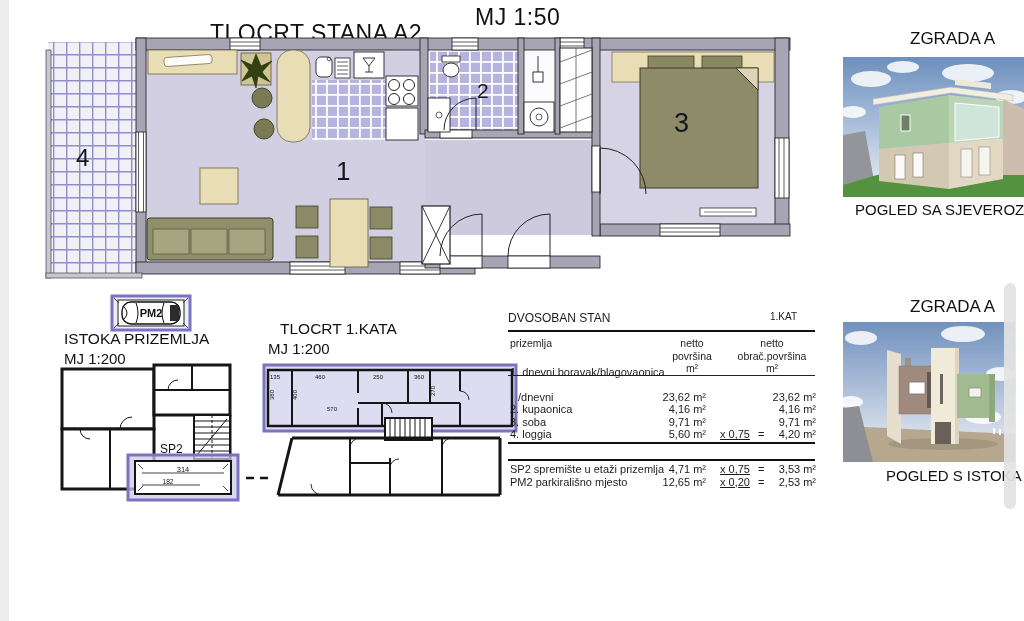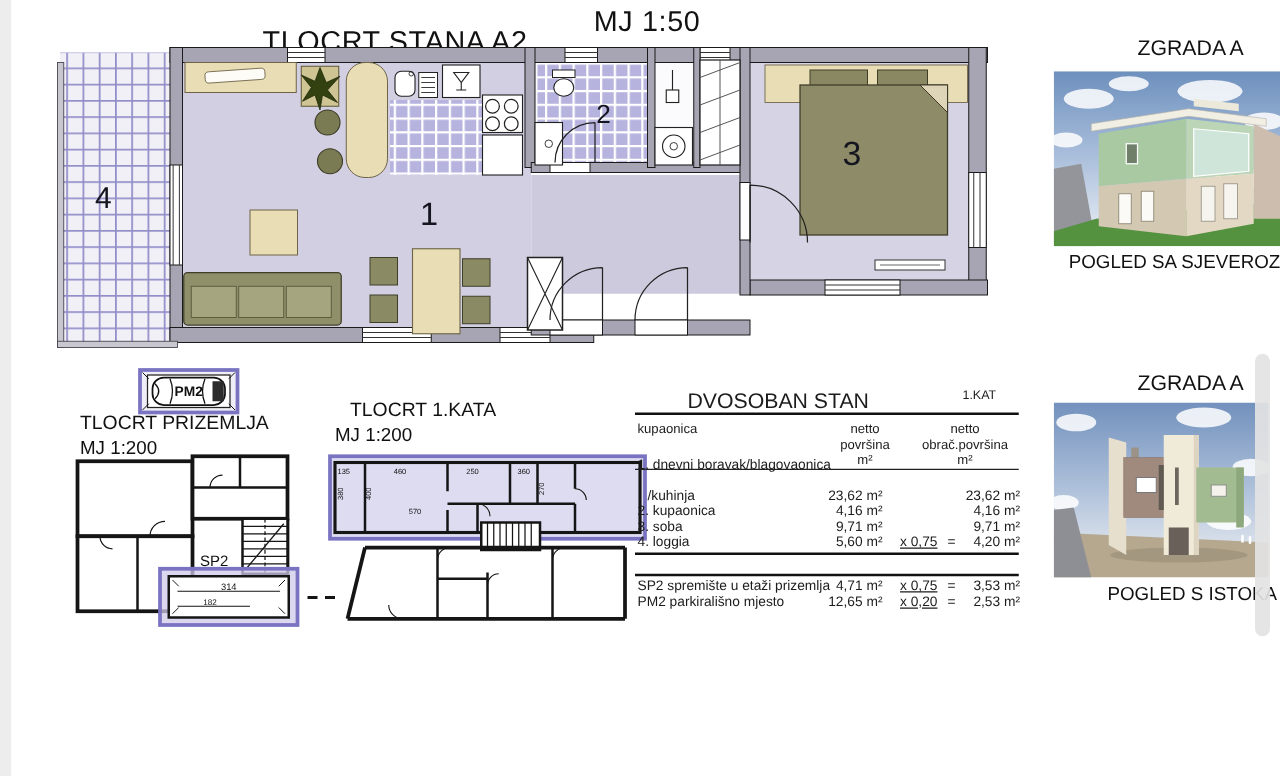--- a/index.html
+++ b/index.html
@@ -9,21 +9,21 @@
   .nowrap{white-space:nowrap;}
   
   .main-title{font-size:23px;letter-spacing:.5px;color:#111;}
   .sec-label{font-size:15.5px;color:#111;}
   .sec-scale{font-size:15px;color:#111;}
   .bldg-title{font-size:17px;color:#111;}
   .bldg-caption{font-size:15px;color:#111;}
   
   #area-table{left:508px;top:310px;width:307px;height:186px;font-size:11px;color:#1c1c1c;}
   #area-table .t-titlerow{position:absolute;top:0;left:0;width:100%;height:20px;border-bottom:2.5px solid #111;}
-  #area-table .t-title{position:absolute;left:0;top:1px;font-size:17px;margin-left:42px;}
+  #area-table .t-title{position:absolute;left:0;top:1px;font-size:12px;}
   #area-table .t-floor{position:absolute;right:18px;top:1px;font-size:10px;}
   #area-table .t-headers{position:absolute;top:25px;left:0;width:100%;height:40px;font-size:10.5px;border-bottom:1px solid #222;}
   #area-table .h-room{position:absolute;left:2px;top:2px;}
   #area-table .h-c2{position:absolute;left:134px;width:100px;text-align:center;top:2px;line-height:12.5px;}
   #area-table .h-c3{position:absolute;left:204px;width:120px;text-align:center;top:2px;line-height:12.5px;}
   .trow{position:absolute;left:0;width:100%;height:13px;}
   .c-name{position:absolute;left:2px;}
   .c-name.ind{left:10px;}
   .c-name.ind2{left:14px;}
   .c-netto{position:absolute;left:118px;width:80px;text-align:right;}
@@ -204,21 +204,21 @@
   <rect x="8" y="6" width="66" height="26" fill="#ffffff" stroke="#222" stroke-width="1"></rect>
   <g>
     <rect x="12" y="8" width="58" height="22" rx="9" fill="#ffffff" stroke="#111" stroke-width="1.4"></rect>
     <path d="M26,9 Q30,19 26,29 M54,9 Q50,19 54,29 M14,13 Q20,19 14,25" fill="none" stroke="#111" stroke-width="1"></path>
     <rect x="60" y="11" width="9" height="16" fill="#2c2c2c"></rect>
   </g>
   <path d="M4,4 l5,5 M78,4 l-5,5 M4,34 l5,-5 M78,34 l-5,-5" stroke="#111" stroke-width="0.8" fill="none"></path>
   <text x="41" y="23" font-size="11" font-weight="700" text-anchor="middle" fill="#111">PM2</text>
 </svg>
 
-<div class="abs sec-label" style="left:64px;top:330px;">TLOCRT PRIZEMLJA</div>
+<div class="abs sec-label" style="left:64px;top:330px;">ISTOKA PRIZEMLJA</div>
 <div class="abs sec-scale" style="left:64px;top:350px;">MJ 1:200</div>
 
 <svg class="abs" style="left:50px;top:363px;" width="220" height="145" viewBox="0 0 220 145">
   <g stroke="#151515" fill="#ffffff">
     <rect x="12" y="6" width="92" height="60" stroke-width="3"></rect>
     <rect x="104" y="2" width="76" height="50" stroke-width="3"></rect>
     <path d="M142,2 V27 M104,27 H180" stroke-width="2" fill="none"></path>
     <rect x="12" y="66" width="92" height="60" stroke-width="3"></rect>
     <path d="M60,66 V126 M104,52 V126" stroke-width="2" fill="none"></path>
     <path d="M104,126 H180 M180,52 V126" stroke-width="3" fill="none"></path>
@@ -273,38 +273,38 @@
     <path d="M88,85 A10,10 0 0 1 98,75 M128,105 A9,9 0 0 1 137,96 M180,85 A10,10 0 0 1 190,75 M60,132 A11,11 0 0 1 49,121" stroke-width="0.9" fill="none"></path>
   </g>
 </svg>
 
 <div id="area-table" class="abs">
   <div class="t-titlerow">
     <span class="t-title">DVOSOBAN STAN</span>
     <span class="t-floor">1.KAT</span>
   </div>
   <div class="t-headers">
-    <span class="h-room">kupaonica</span>
+    <span class="h-room">prizemlja</span>
     <span class="h-c2">
       <span style="display:block">netto</span>
       <span style="display:block">površina</span>
       <span style="display:block">m²</span>
     </span>
     <span class="h-c3">
       <span style="display:block">netto</span>
       <span style="display:block">obrač.površina</span>
       <span style="display:block">m²</span>
     </span>
   </div>
 
   <div class="trow" style="top:56px;">
     <span class="c-name">1. dnevni boravak/blagovaonica</span>
   </div>
   <div class="trow" style="top:80.5px;">
-    <span class="c-name ind">/kuhinja</span>
+    <span class="c-name ind">/dnevni</span>
     <span class="c-netto">23,62 m²</span>
     <span class="c-obr">23,62 m²</span>
   </div>
   <div class="trow" style="top:93px;">
     <span class="c-name">2. kupaonica</span>
     <span class="c-netto">4,16 m²</span>
     <span class="c-obr">4,16 m²</span>
   </div>
   <div class="trow" style="top:105.5px;">
     <span class="c-name">3. soba</span>

